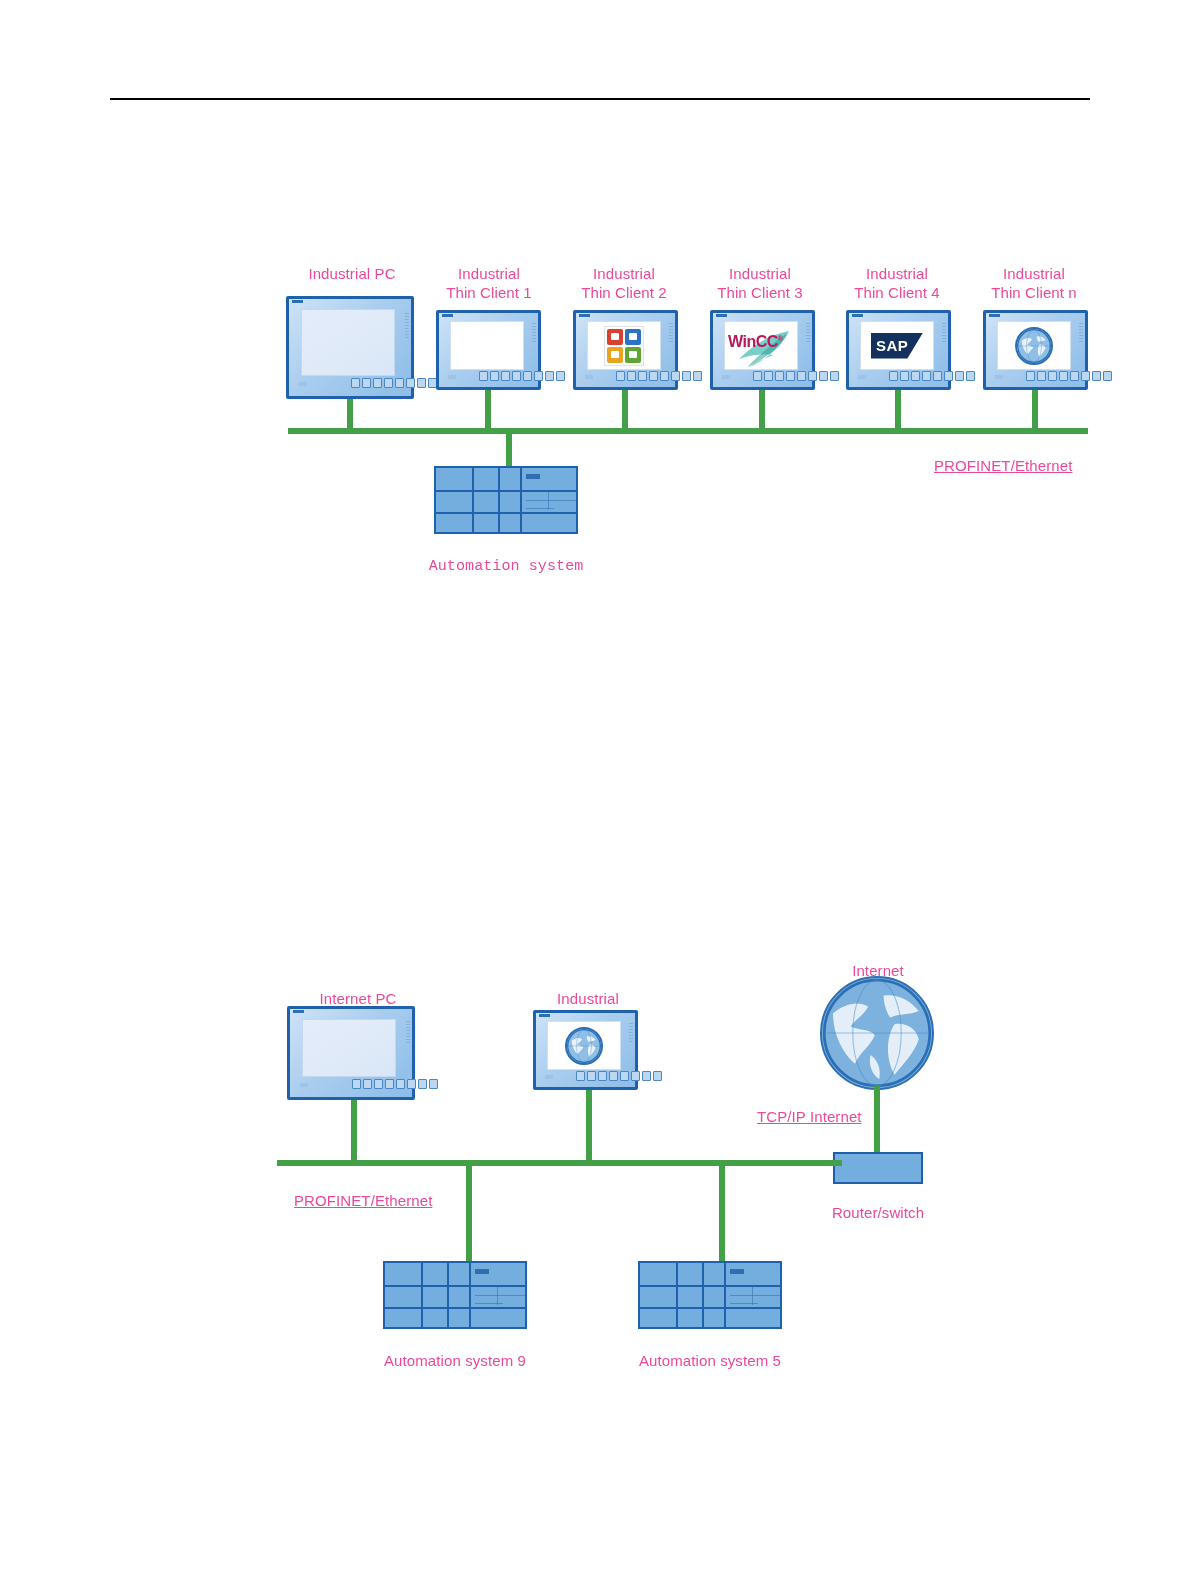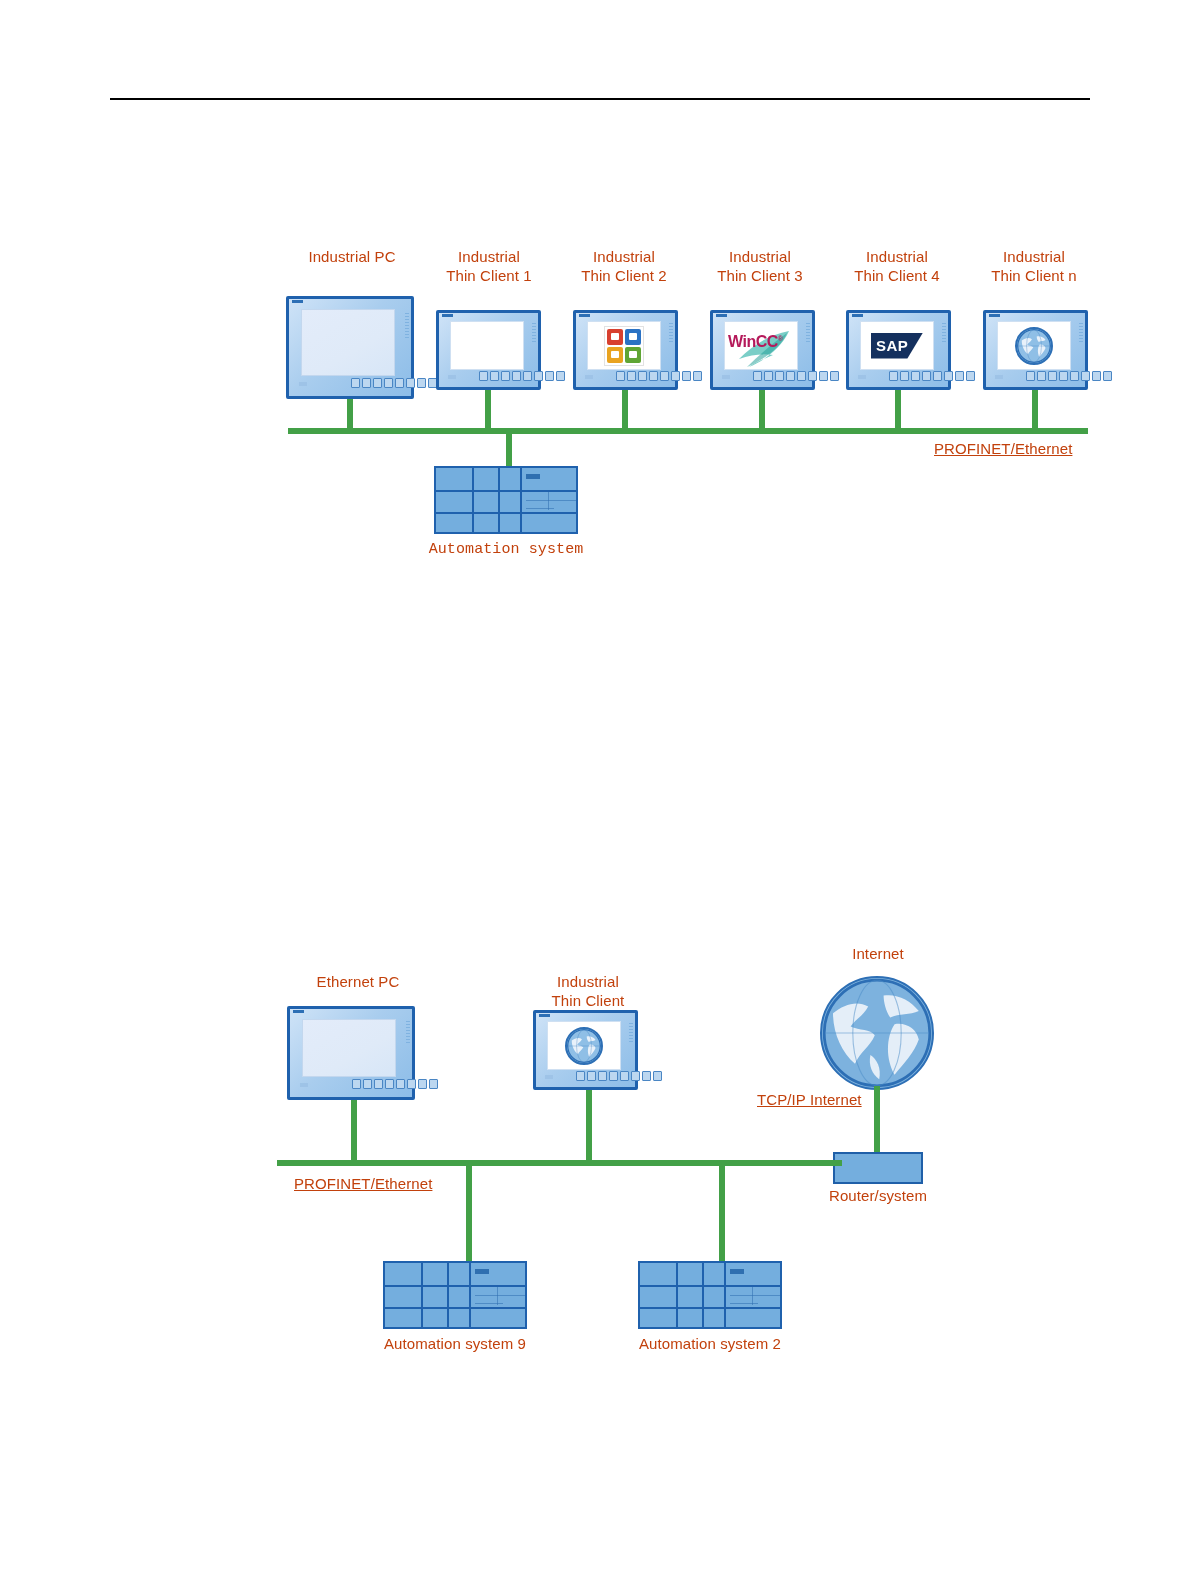--- a/index.html
+++ b/index.html
@@ -4,22 +4,22 @@
 <style>
   html,body{margin:0;padding:0;background:#ffffff;}
   body{width:1191px;height:1587px;position:relative;
        font-family:"Liberation Sans","DejaVu Sans",sans-serif;
        color:#000;overflow:hidden;}
   .page{position:absolute;inset:0;}
 
   .hrule{position:absolute;left:110px;top:98px;width:980px;height:2px;background:#000;}
 
   
-  .lbl{position:absolute;font-size:15px;line-height:19px;color:#c2410c;
-       text-align:center;white-space:pre-line;letter-spacing:.1px;}
+  .lbl{position:absolute;font-size:15px;line-height:19px;color:#ec4899;
+       text-align:center;white-space:pre-line;letter-spacing:.1px;margin-top:17px;}
   .lbl-l{text-align:left;white-space:nowrap;text-decoration:underline;}
 
   
   .bus{position:absolute;background:#43a047;}
   .bus.h{height:6px;}
   .bus.v{width:6px;}
 
   
   .dev{position:absolute;box-sizing:border-box;
        border:3px solid #1f61ad;border-radius:2px;
@@ -267,23 +267,23 @@
       <circle cx="50" cy="50" r="48" fill="none" stroke="#2d6fb5" stroke-width="2.5"></circle>
       <ellipse cx="50" cy="50" rx="22" ry="48" fill="none" stroke="#4a8bc8" stroke-width="1" opacity=".5"></ellipse>
       <line x1="3" y1="50" x2="97" y2="50" stroke="#4a8bc8" stroke-width="1" opacity=".5"></line>
     </svg>
   </div>
 
   <div class="bus v" style="left:874px;top:1086px;height:70px;"></div>
   <div class="lbl lbl-l" style="left:757px;top:1090px;">TCP/IP Internet</div>
 
   <div class="router" style="left:833px;top:1152px;width:90px;height:32px;"></div>
-  <div class="lbl" style="left:808px;top:1186px;width:140px;">Router/system</div>
-
-  <div class="lbl" style="left:288px;top:972px;width:140px;">Ethernet PC</div>
+  <div class="lbl" style="left:808px;top:1186px;width:140px;">Router/switch</div>
+
+  <div class="lbl" style="left:288px;top:972px;width:140px;">Internet PC</div>
   <div class="dev" style="left:287px;top:1006px;width:128px;height:94px;">
     <div class="topnub"></div>
     <div class="rightmk"></div>
     <div class="scr ipc" style="left:12px;top:10px;right:16px;bottom:20px;"></div>
     <div class="ledmk" style="left:10px;bottom:10px;"></div>
     <div class="keys" style="left:62px;bottom:8px;">
       <i></i>
         <i></i>
         <i></i>
         <i></i>
@@ -351,15 +351,15 @@
     <div class="col" style="left:36px;"></div>
     <div class="col" style="left:62px;"></div>
     <div class="col" style="left:84px;"></div>
     <div class="row" style="top:22px;"></div>
     <div class="row" style="top:44px;"></div>
     <div class="chip" style="left:90px;top:6px;width:14px;height:5px;"></div>
     <div class="thin" style="left:90px;top:32px;width:50px;"></div>
     <div class="thin" style="left:112px;top:24px;width:1px;height:18px;"></div>
     <div class="thin" style="left:90px;top:40px;width:28px;"></div>
   </div>
-  <div class="lbl" style="left:610px;top:1334px;width:200px;">Automation system 2</div>
+  <div class="lbl" style="left:610px;top:1334px;width:200px;">Automation system 5</div>
 
 </div>
 
 </body></html>

